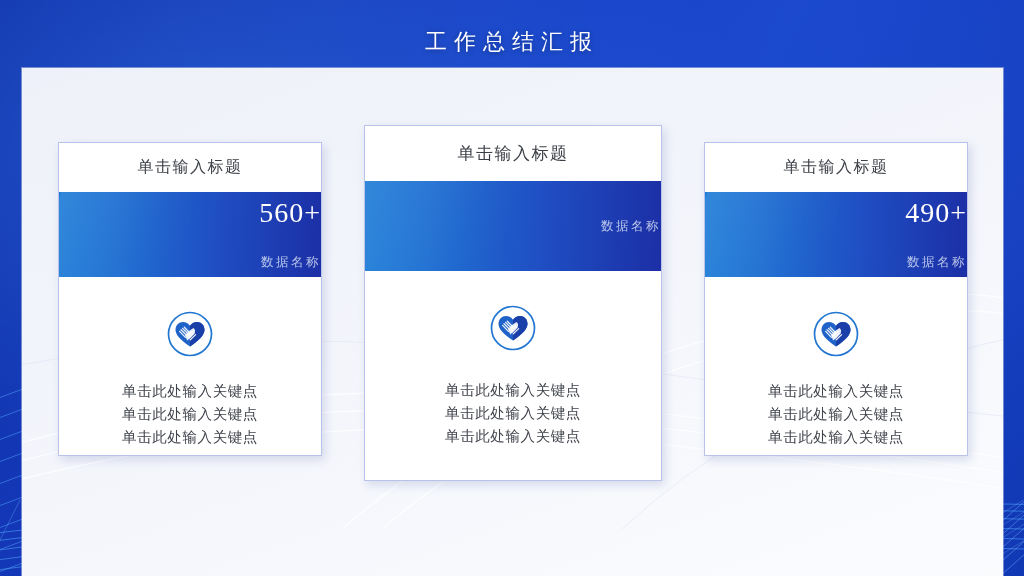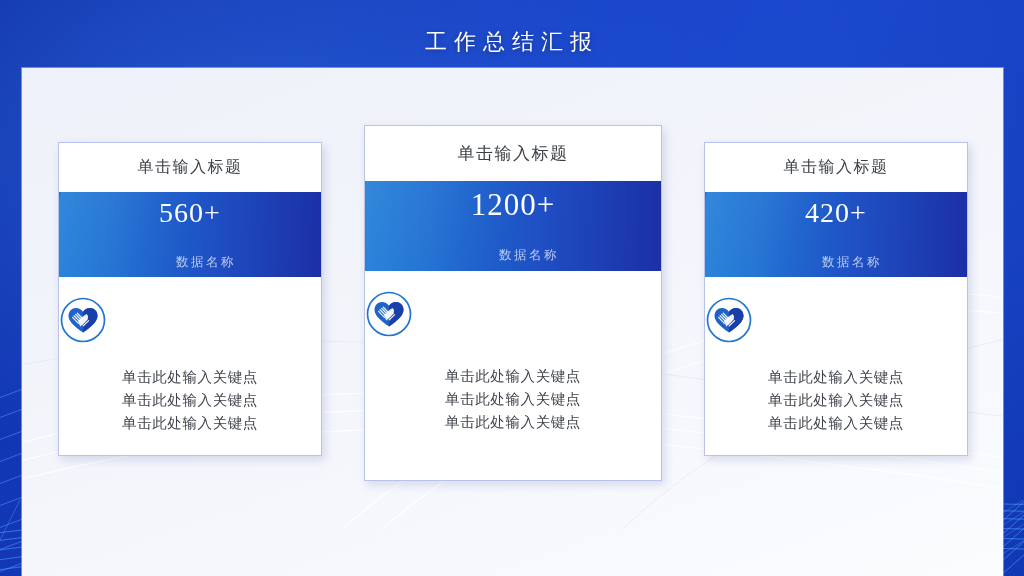--- a/index.html
+++ b/index.html
@@ -68,44 +68,44 @@
     color:#3b3f46;
     font-size:16px;
     letter-spacing:1.5px;
   }
   .card.center .card-head{height:55px;font-size:17px;}
 
   .card-band{
     flex:0 0 auto;height:85px;
     position:relative;overflow:hidden;
     background:linear-gradient(92deg,#1a7ad6 0%,#1e6fd2 22%,#1f50c4 58%,#1c2fa6 100%);
-    display:flex;flex-direction:column;align-items:center;justify-content:center;gap:18px;
+    display:flex;flex-direction:column;align-items:flex-end;justify-content:center;gap:18px;
   }
   .card.center .card-band{height:90px;}
   .band-streak{
     position:absolute;left:-4%;top:-40%;width:52%;height:180%;
     background:linear-gradient(100deg,rgba(255,255,255,.11) 0%,rgba(255,255,255,.015) 70%,rgba(255,255,255,0) 100%);
     transform:skewX(-16deg);
   }
   .band-num{
     position:relative;
     color:#ffffff;font-size:28px;letter-spacing:1px;line-height:1;
     margin-bottom:9px;
   }
   .card.center .band-num{font-size:31px;}
   .band-sub{
     position:relative;
     color:rgba(225,234,250,.78);font-size:12.5px;letter-spacing:2.5px;margin-left:32px;
   }
 
   .card-body{
     flex:1 1 auto;
-    display:flex;flex-direction:column;
+    display:flex;flex-direction:column;align-items:center;
     background:#ffffff;
-    padding-top:19px;
+    padding-top:33px;
   }
   .icon-wrap{width:48px;height:48px;flex:0 0 auto;}
   .bullets{margin-top:22px;text-align:center;}
   .card.center .bullets{margin-top:27px;}
   .bullets div{
     color:#3f434b;font-size:14.5px;line-height:23px;letter-spacing:.6px;
     white-space:nowrap;
   }
 </style>
 </head>
@@ -236,21 +236,20 @@
         <div>单击此处输入关键点</div>
         <div>单击此处输入关键点</div>
       </div>
     </div>
   </div>
 
   <div class="card center" style="left:342px;top:57px;height:354px;">
     <div class="card-head">单击输入标题</div>
     <div class="card-band">
       <div class="band-streak"></div>
-      <div class="band-num">1200+</div>
       <div class="band-sub">数据名称</div>
     </div>
     <div class="card-body">
       <div class="icon-wrap">
         <svg viewBox="0 0 48 48" width="48" height="48">
           <circle cx="24" cy="24" r="21.5" fill="none" stroke="#2176d2" stroke-width="1.7"></circle>
           <path d="M24 36.5 C13.5 29.5 9.5 24.5 9.5 19.8 C9.5 15.2 12.9 12 17 12 C19.8 12 22.6 13.5 24 15.8 C25.4 13.5 28.2 12 31 12 C35.1 12 38.5 15.2 38.5 19.8 C38.5 24.5 34.5 29.5 24 36.5 Z" fill="#1f63c9"></path>
           <path d="M24 15.8 C25.4 13.5 28.2 12 31 12 C35.1 12 38.5 15.2 38.5 19.8 C38.5 24.5 34.5 29.5 24 36.5 Z" fill="#1b3fa8"></path>
           <g stroke="#ffffff" stroke-width="1.25" stroke-linecap="round" fill="none" opacity=".92">
             <path d="M13.6 21.4 L19.4 27.4"></path>
@@ -269,21 +268,21 @@
         <div>单击此处输入关键点</div>
         <div>单击此处输入关键点</div>
       </div>
     </div>
   </div>
 
   <div class="card side" style="left:682px;top:74px;height:312px;">
     <div class="card-head">单击输入标题</div>
     <div class="card-band">
       <div class="band-streak"></div>
-      <div class="band-num">420+</div>
+      <div class="band-num">490+</div>
       <div class="band-sub">数据名称</div>
     </div>
     <div class="card-body">
       <div class="icon-wrap">
         <svg viewBox="0 0 48 48" width="48" height="48">
           <circle cx="24" cy="24" r="21.5" fill="none" stroke="#2176d2" stroke-width="1.7"></circle>
           <path d="M24 36.5 C13.5 29.5 9.5 24.5 9.5 19.8 C9.5 15.2 12.9 12 17 12 C19.8 12 22.6 13.5 24 15.8 C25.4 13.5 28.2 12 31 12 C35.1 12 38.5 15.2 38.5 19.8 C38.5 24.5 34.5 29.5 24 36.5 Z" fill="#1f63c9"></path>
           <path d="M24 15.8 C25.4 13.5 28.2 12 31 12 C35.1 12 38.5 15.2 38.5 19.8 C38.5 24.5 34.5 29.5 24 36.5 Z" fill="#1b3fa8"></path>
           <g stroke="#ffffff" stroke-width="1.25" stroke-linecap="round" fill="none" opacity=".92">
             <path d="M13.6 21.4 L19.4 27.4"></path>

